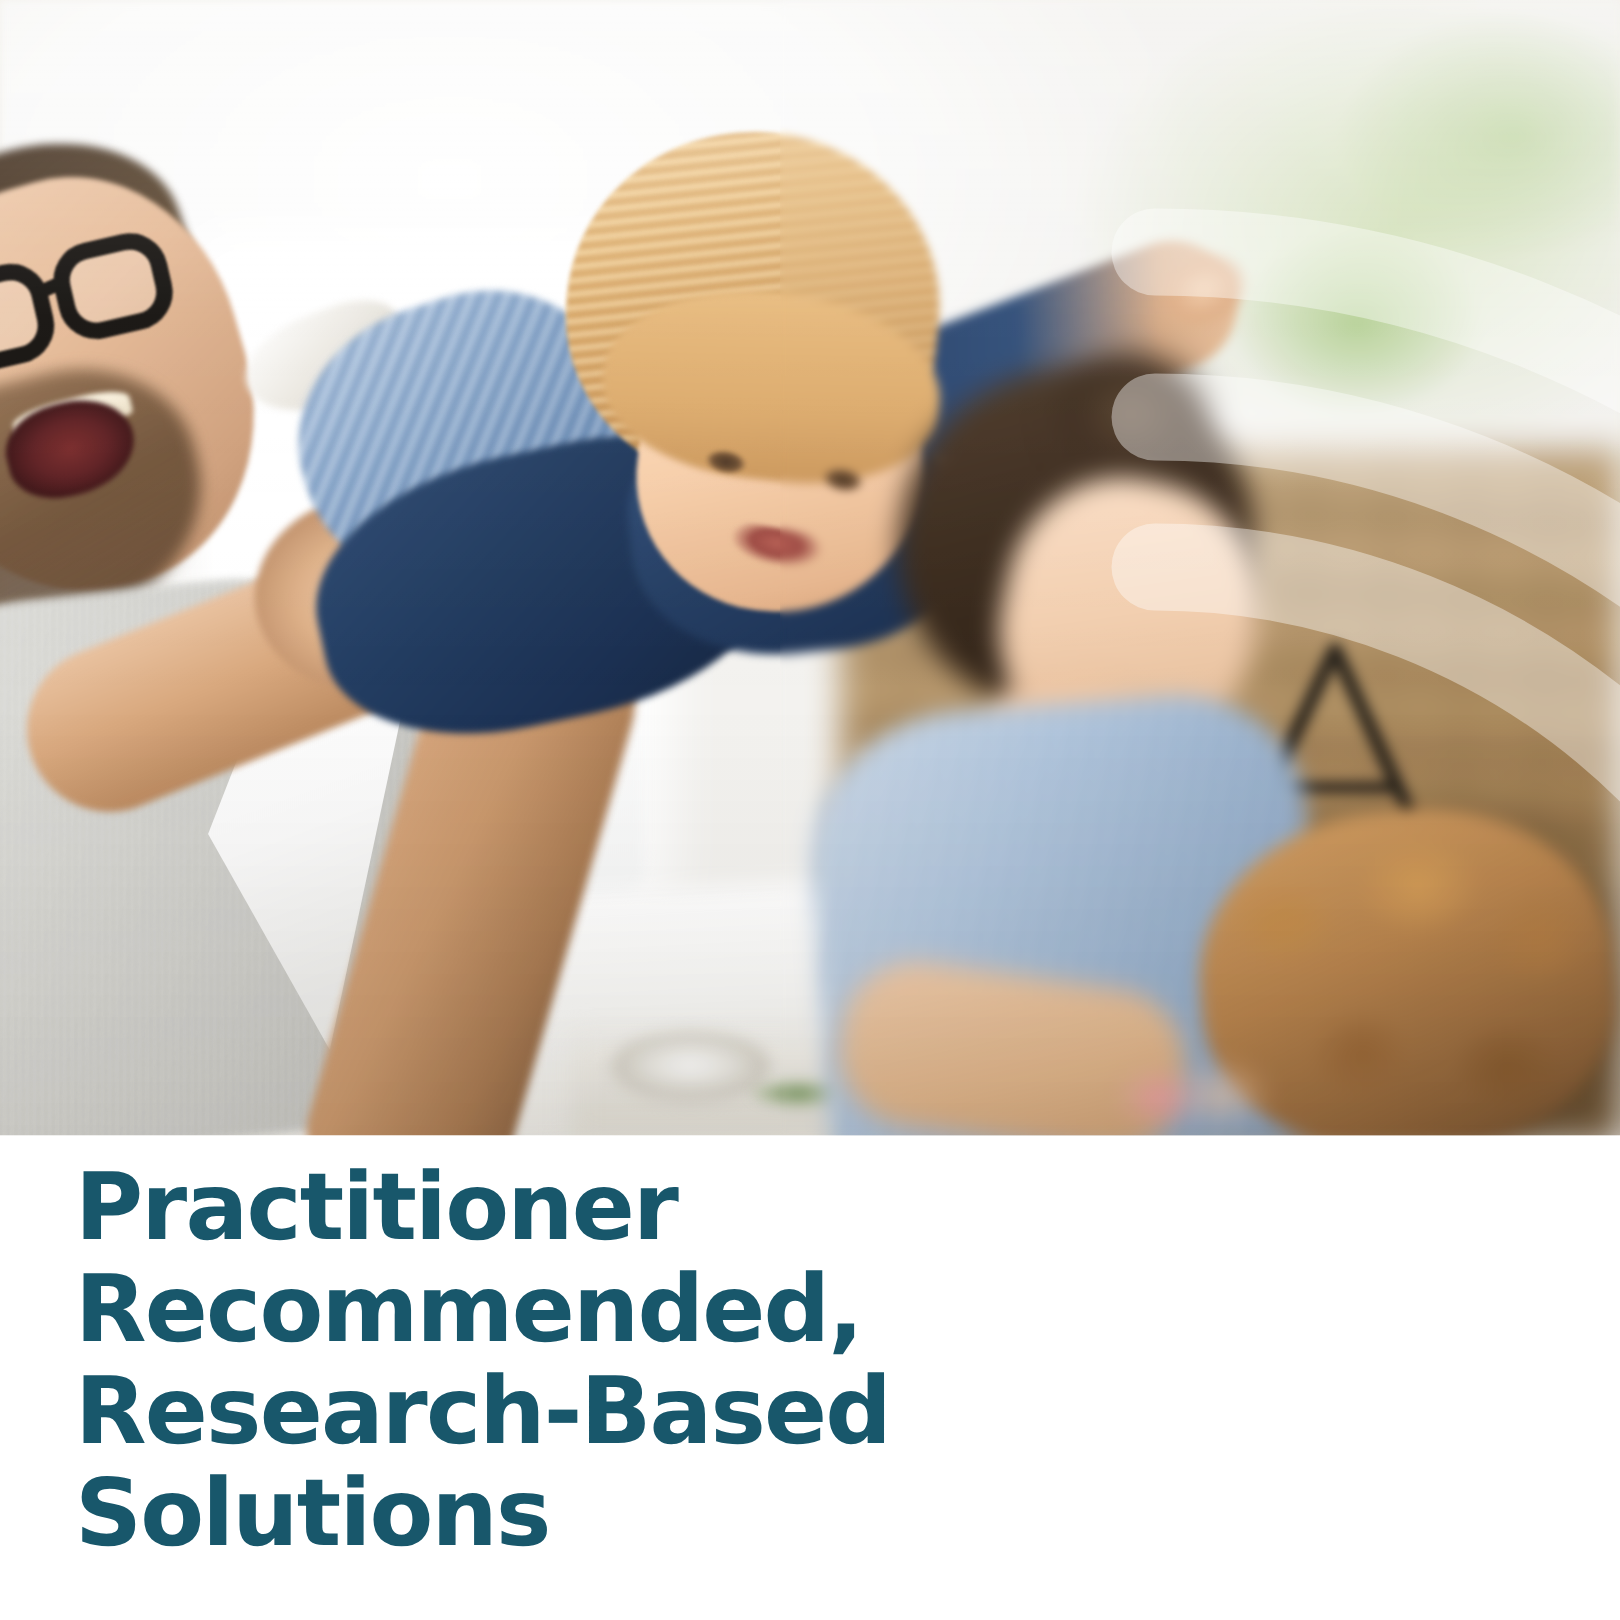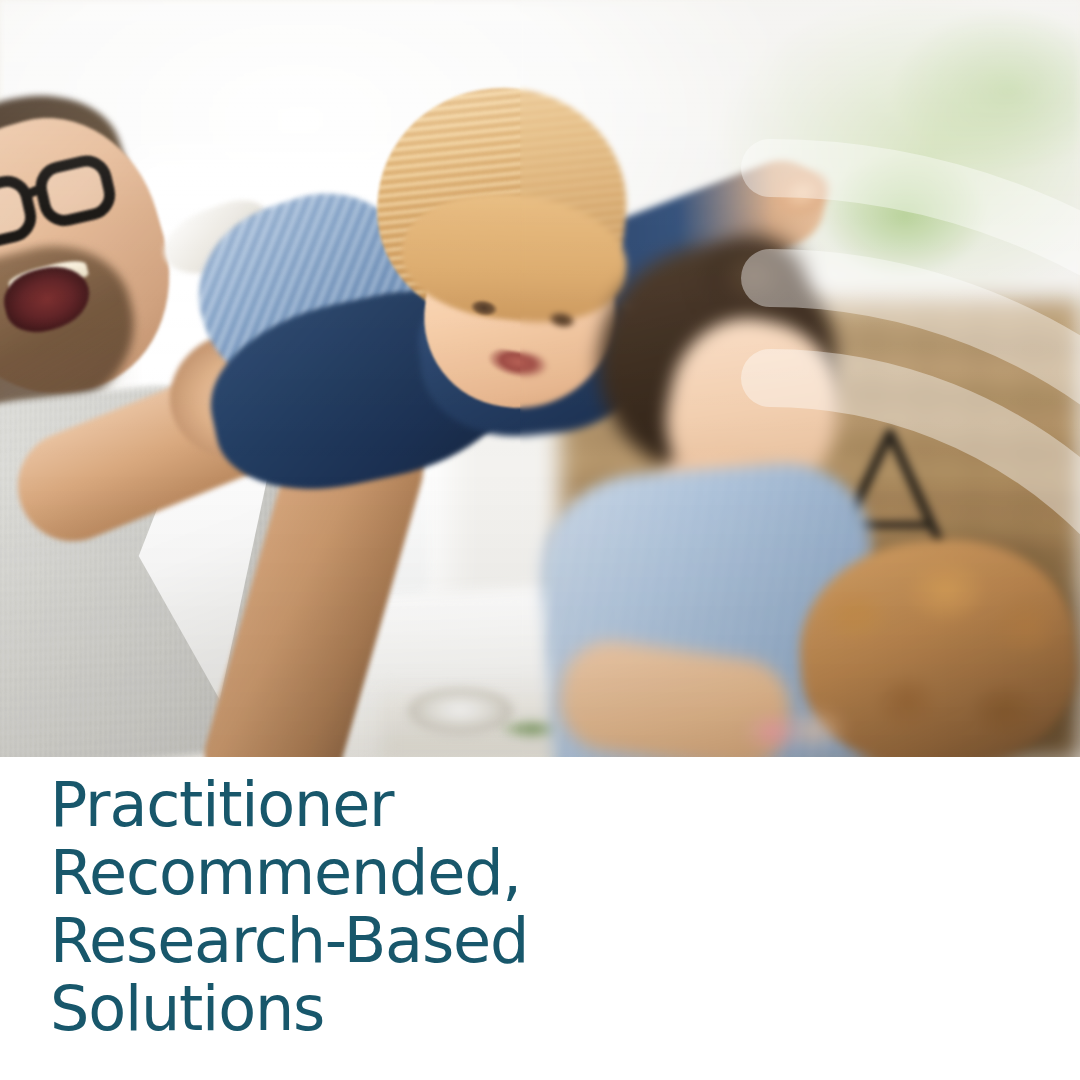--- a/index.html
+++ b/index.html
@@ -407,21 +407,21 @@
     overflow: hidden;
   }
 
   .headline {
     position: absolute;
     left: 50px;
     top: 14px;
     width: 600px;
     margin: 0;
     font-family: "DejaVu Sans", sans-serif;
-    font-weight: normal;
+    font-weight: bold;
     font-size: 62px;
     line-height: 68px;
     letter-spacing: -1.2px;
     color: #18576b;
     white-space: pre-line;
   }
 </style>
 </head>
 <body>
 

